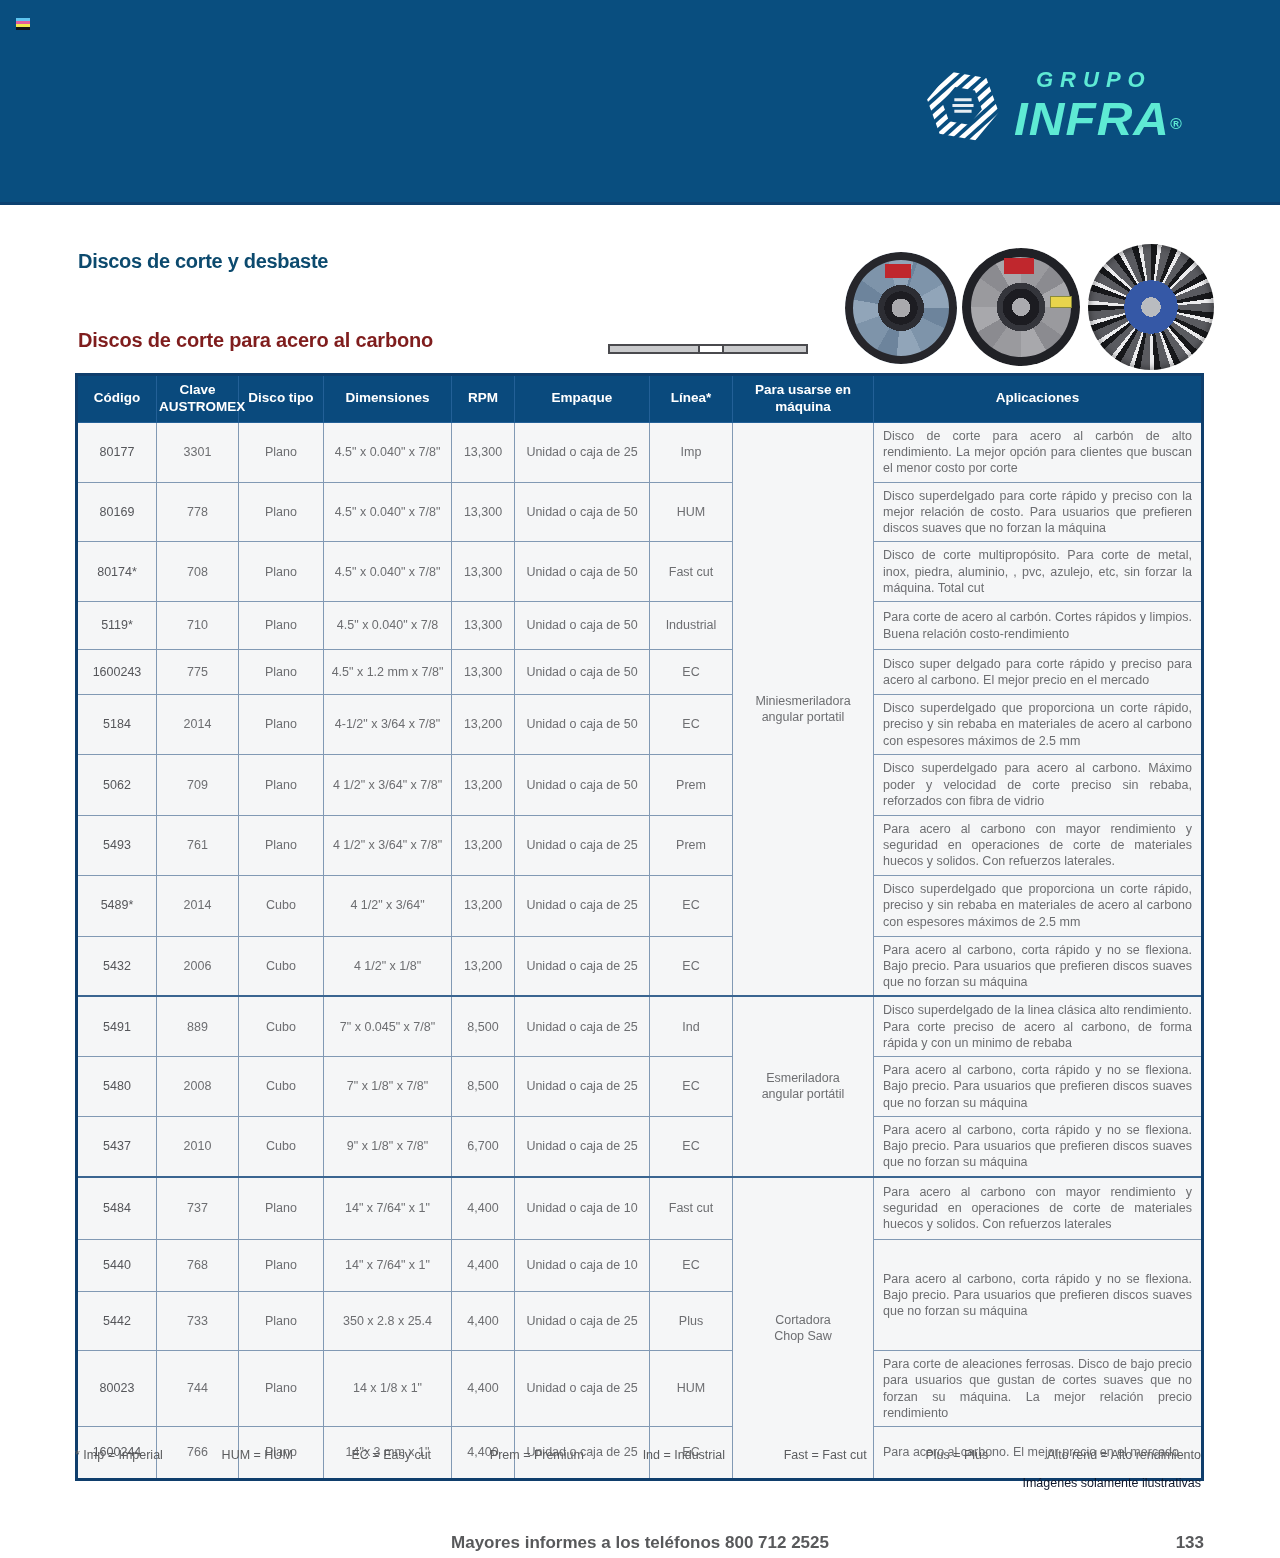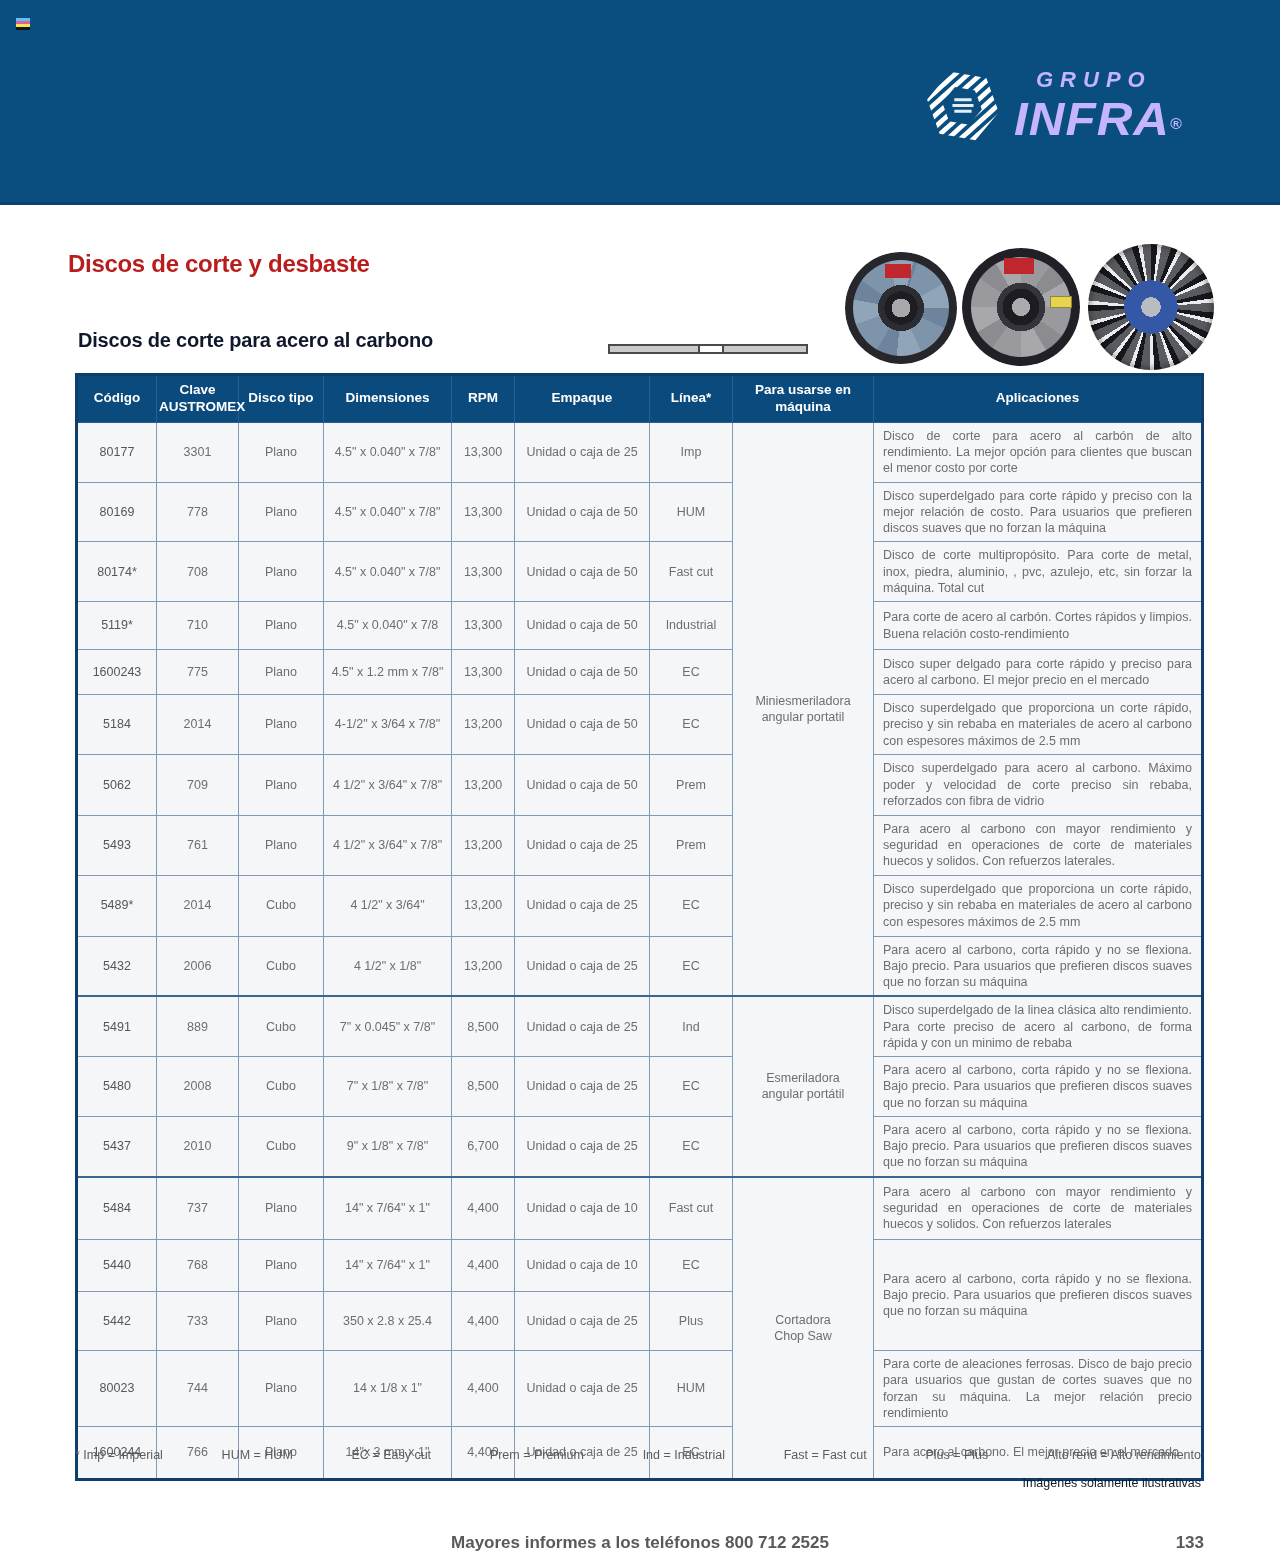--- a/index.html
+++ b/index.html
@@ -9,30 +9,30 @@
 
   
   .banner { position:absolute; left:0; top:0; width:1280px; height:205px; background:#094e7f; border-bottom:3px solid #0c4170; }
   .reg-mark { position:absolute; left:16px; top:18px; width:14px; height:12px; display:flex; flex-direction:column; }
   .reg-mark span { flex:1; }
   .rm-c { background:#5ec4ef; }
   .rm-m { background:#e45e9d; }
   .rm-y { background:#f1e94d; }
   .rm-k { background:#15151a; }
 
-  .logo { position:absolute; left:916px; top:58px; display:flex; align-items:center; color:#c4b5fd; }
+  .logo { position:absolute; left:916px; top:58px; display:flex; align-items:center; color:#5eead4; }
   .logo-hex { width:92px; height:92px; }
   .logo-text { margin-left:6px; }
   .logo-grupo { font-style:italic; font-weight:bold; font-size:22px; letter-spacing:7px; margin-left:22px; }
   .logo-infra { font-style:italic; font-weight:900; font-size:47px; letter-spacing:1px; line-height:1.0; margin-top:2px; transform:scaleX(1.05); transform-origin:left; }
   .logo-infra sup { font-size:15px; font-weight:bold; vertical-align:6px; }
 
   
-  .page-title { position:absolute; left:68px; top:250px; font-size:24px; font-weight:bold; color:#b91c1c; letter-spacing:-0.3px; }
-  .page-subtitle { position:absolute; left:78px; top:329px; font-size:20px; font-weight:bold; color:#0f172a; letter-spacing:-0.2px; }
+  .page-title { position:absolute; left:78px; top:250px; font-size:20px; font-weight:bold; color:#0c4a6e; letter-spacing:-0.3px; }
+  .page-subtitle { position:absolute; left:78px; top:329px; font-size:20px; font-weight:bold; color:#7f1d1d; letter-spacing:-0.2px; }
 
   
   .disc-profile { position:absolute; left:608px; top:344px; width:200px; height:10px; background:#c9cacc; border:2px solid #4a4a4e; }
   .disc-profile .hub { position:absolute; left:88px; top:-2px; width:26px; height:10px; background:#ffffff; border:2px solid #4a4a4e; }
 
   
   .disc { position:absolute; border-radius:50%; }
   .disc-a { left:845px; top:252px; width:112px; height:112px;
     background:
       radial-gradient(circle at 50% 50%, #a9a9ad 0 12%, #1d1d22 12% 21%, #2c2d33 21% 29%, rgba(0,0,0,0) 29%),

